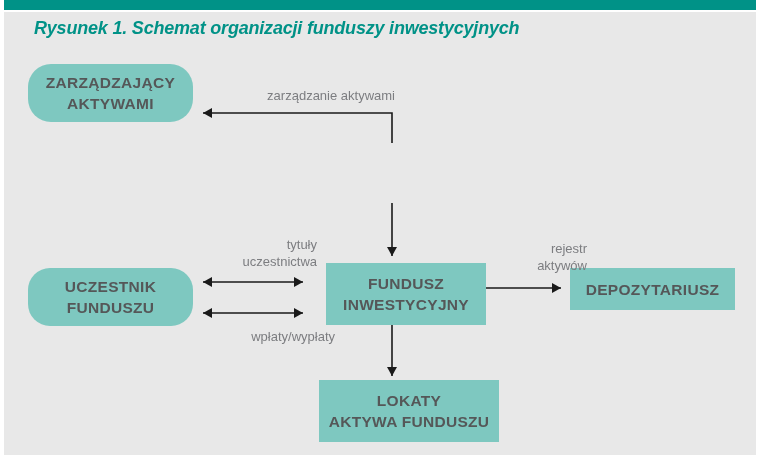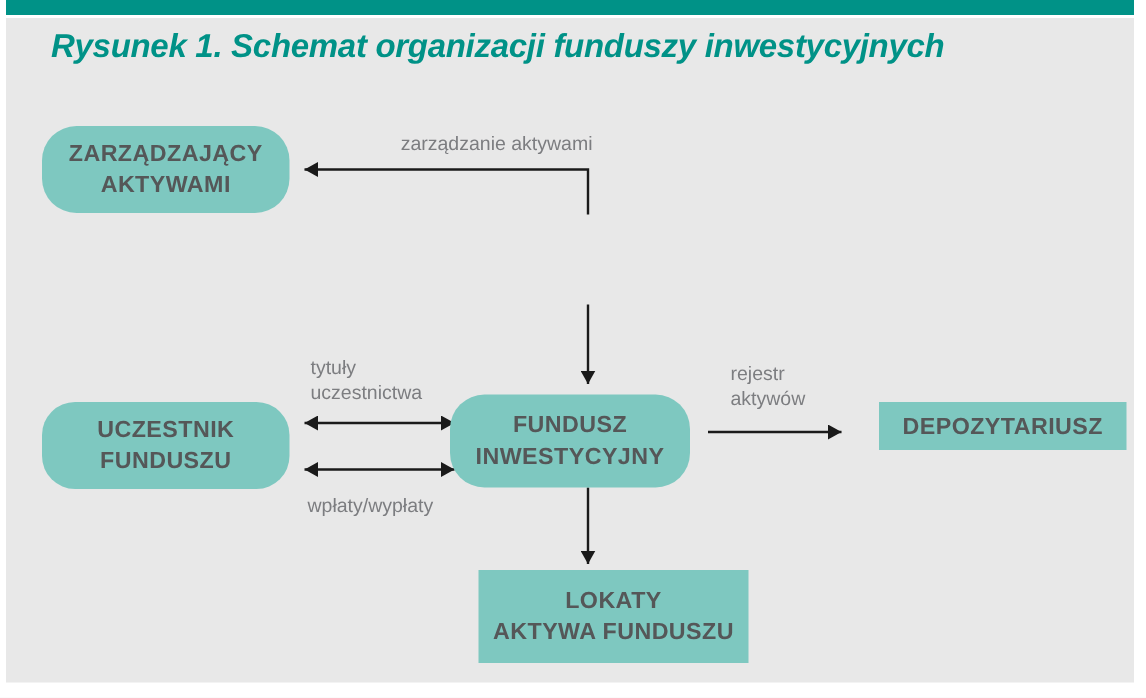--- a/index.html
+++ b/index.html
@@ -33,21 +33,21 @@
     top: 12px;
     width: 752px;
     height: 443px;
     background: #e8e8e8;
   }
   #fig-title {
     position: absolute;
     left: 34px;
     top: 18px;
     width: 700px;
-    font-size: 22px;
+    font-size: 18px;
     font-style: italic;
     font-weight: bold;
     color: #009287;
     letter-spacing: -0.2px;
     white-space: nowrap;
   }
   .node {
     position: absolute;
     background: #7ec8c0;
     color: #555758;
@@ -63,21 +63,21 @@
     box-sizing: border-box;
     padding: 2px 4px;
   }
   .edge-label {
     position: absolute;
     color: #7c7d80;
     font-size: 13px;
     line-height: 16.5px;
     font-weight: normal;
     white-space: pre-line;
-    text-align: left;
+    text-align: right;
   }
   .edge-label.center { text-align: center; }
   #wires {
     position: absolute;
     left: 0;
     top: 0;
     width: 764px;
     height: 465px;
     pointer-events: none;
   }
@@ -124,31 +124,31 @@
 
     <g>
       <path d="M 472 288 L 561 288" fill="none" stroke="#1a1a1a" stroke-width="1.6" marker-end="url(#ah-end)"></path>
     </g>
 
     <g>
       <path d="M 392 325 L 392 376" fill="none" stroke="#1a1a1a" stroke-width="1.6" marker-end="url(#ah-end)"></path>
     </g>
   </svg>
 
-  <div class="node" style="left:28px; top:84px; width:165px; height:58px;border-radius:23px;">ZARZĄDZAJĄCY
+  <div class="node" style="left:28px; top:64px; width:165px; height:58px;border-radius:23px;">ZARZĄDZAJĄCY
 AKTYWAMI</div>
 
 
   <div class="node" style="left:28px; top:268px; width:165px; height:58px;border-radius:22px;">UCZESTNIK
 FUNDUSZU</div>
 
-  <div class="node" style="left:300px; top:263px; width:160px; height:62px;border-radius:23px;">FUNDUSZ
+  <div class="node" style="left:326px; top:263px; width:160px; height:62px;">FUNDUSZ
 INWESTYCYJNY</div>
 
-  <div class="node" style="left:570px; top:268px; width:165px; height:32px;margin-left:16px;">DEPOZYTARIUSZ</div>
+  <div class="node" style="left:570px; top:268px; width:165px; height:42px;">DEPOZYTARIUSZ</div>
 
   <div class="node" style="left:319px; top:380px; width:180px; height:62px;">LOKATY
 AKTYWA FUNDUSZU</div>
 
   <div class="edge-label center" style="left:215px; top:88px; width:180px;text-align:right;">zarządzanie aktywami</div>
 
   <div class="edge-label" style="left:207px; top:237px; width:110px;">tytuły
 uczestnictwa</div>
 
   <div class="edge-label" style="left:205px; top:329px; width:130px;">wpłaty/wypłaty</div>

